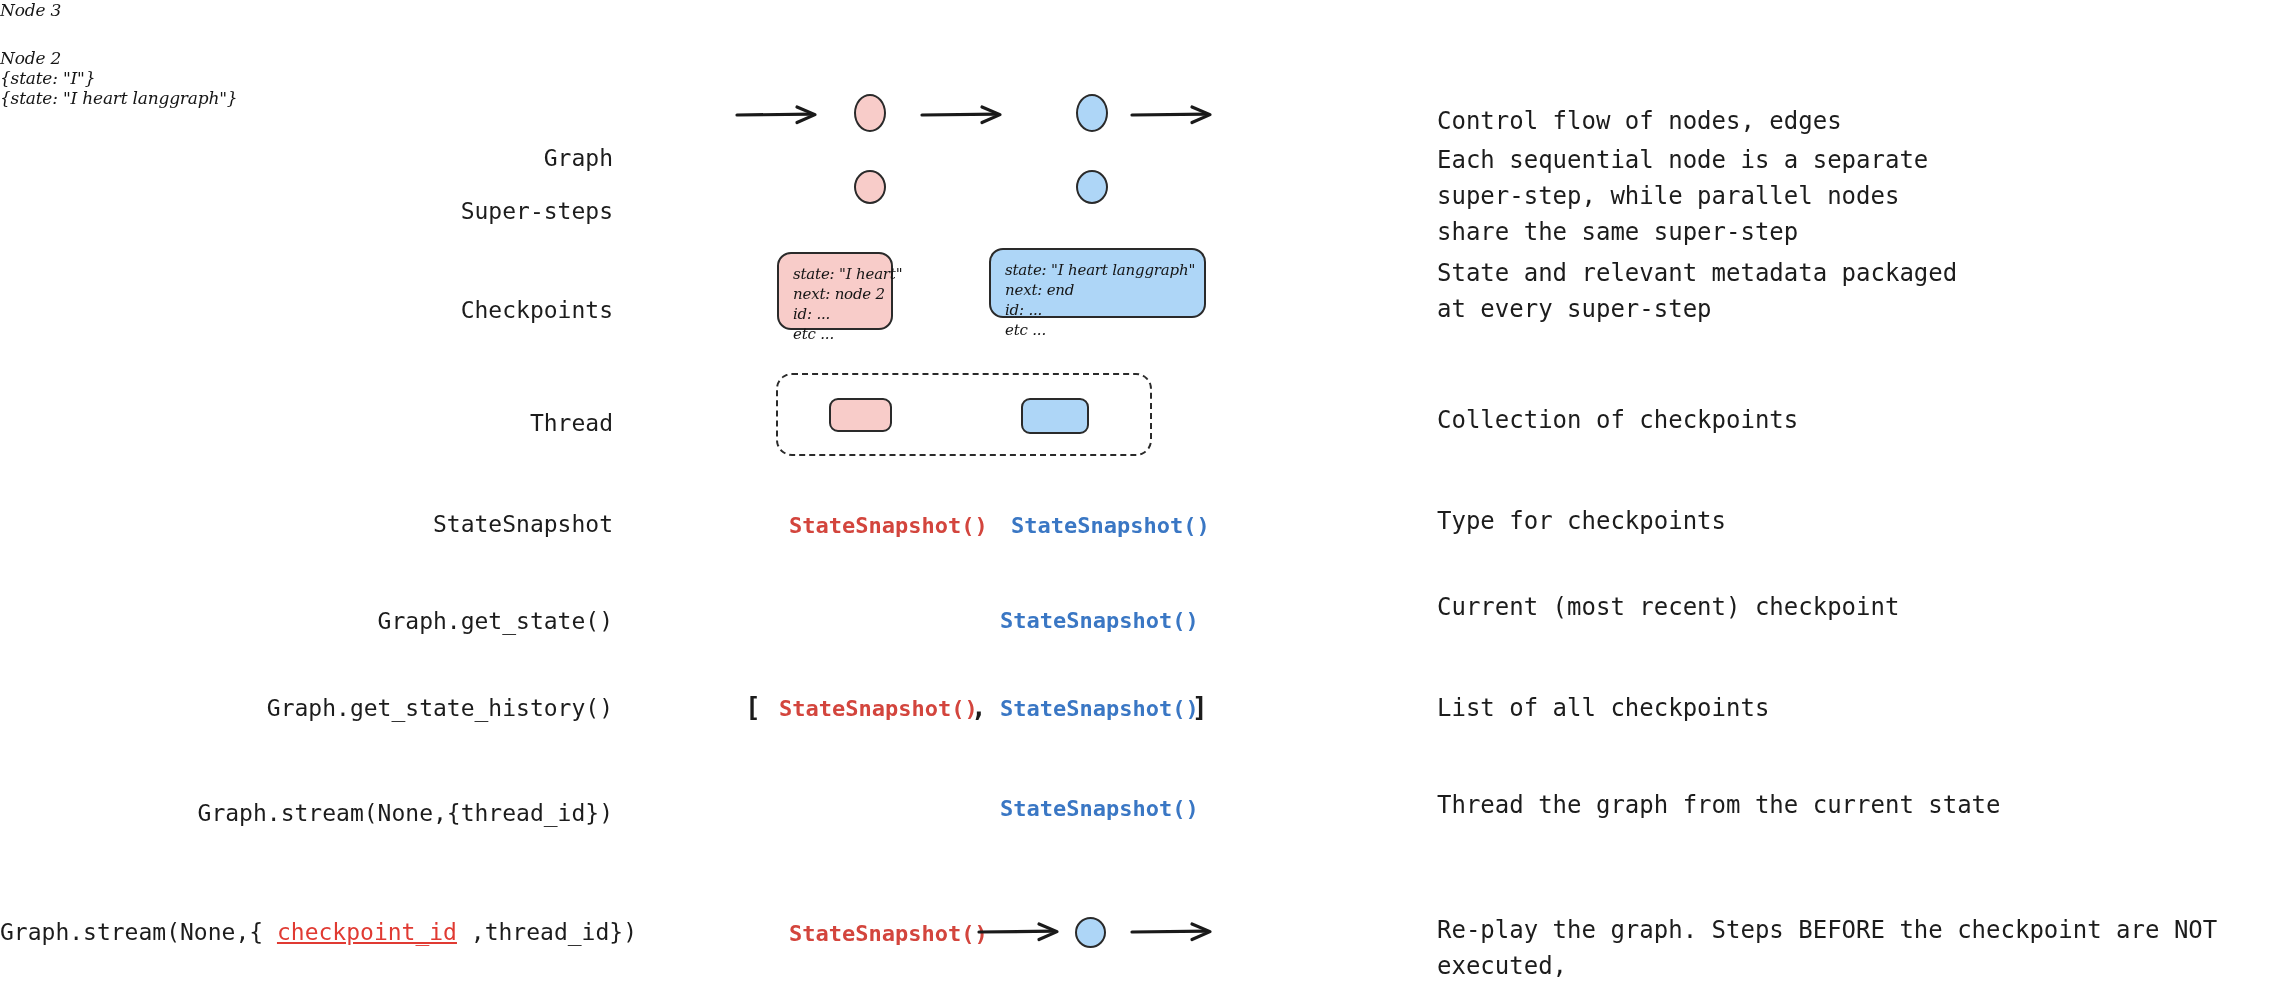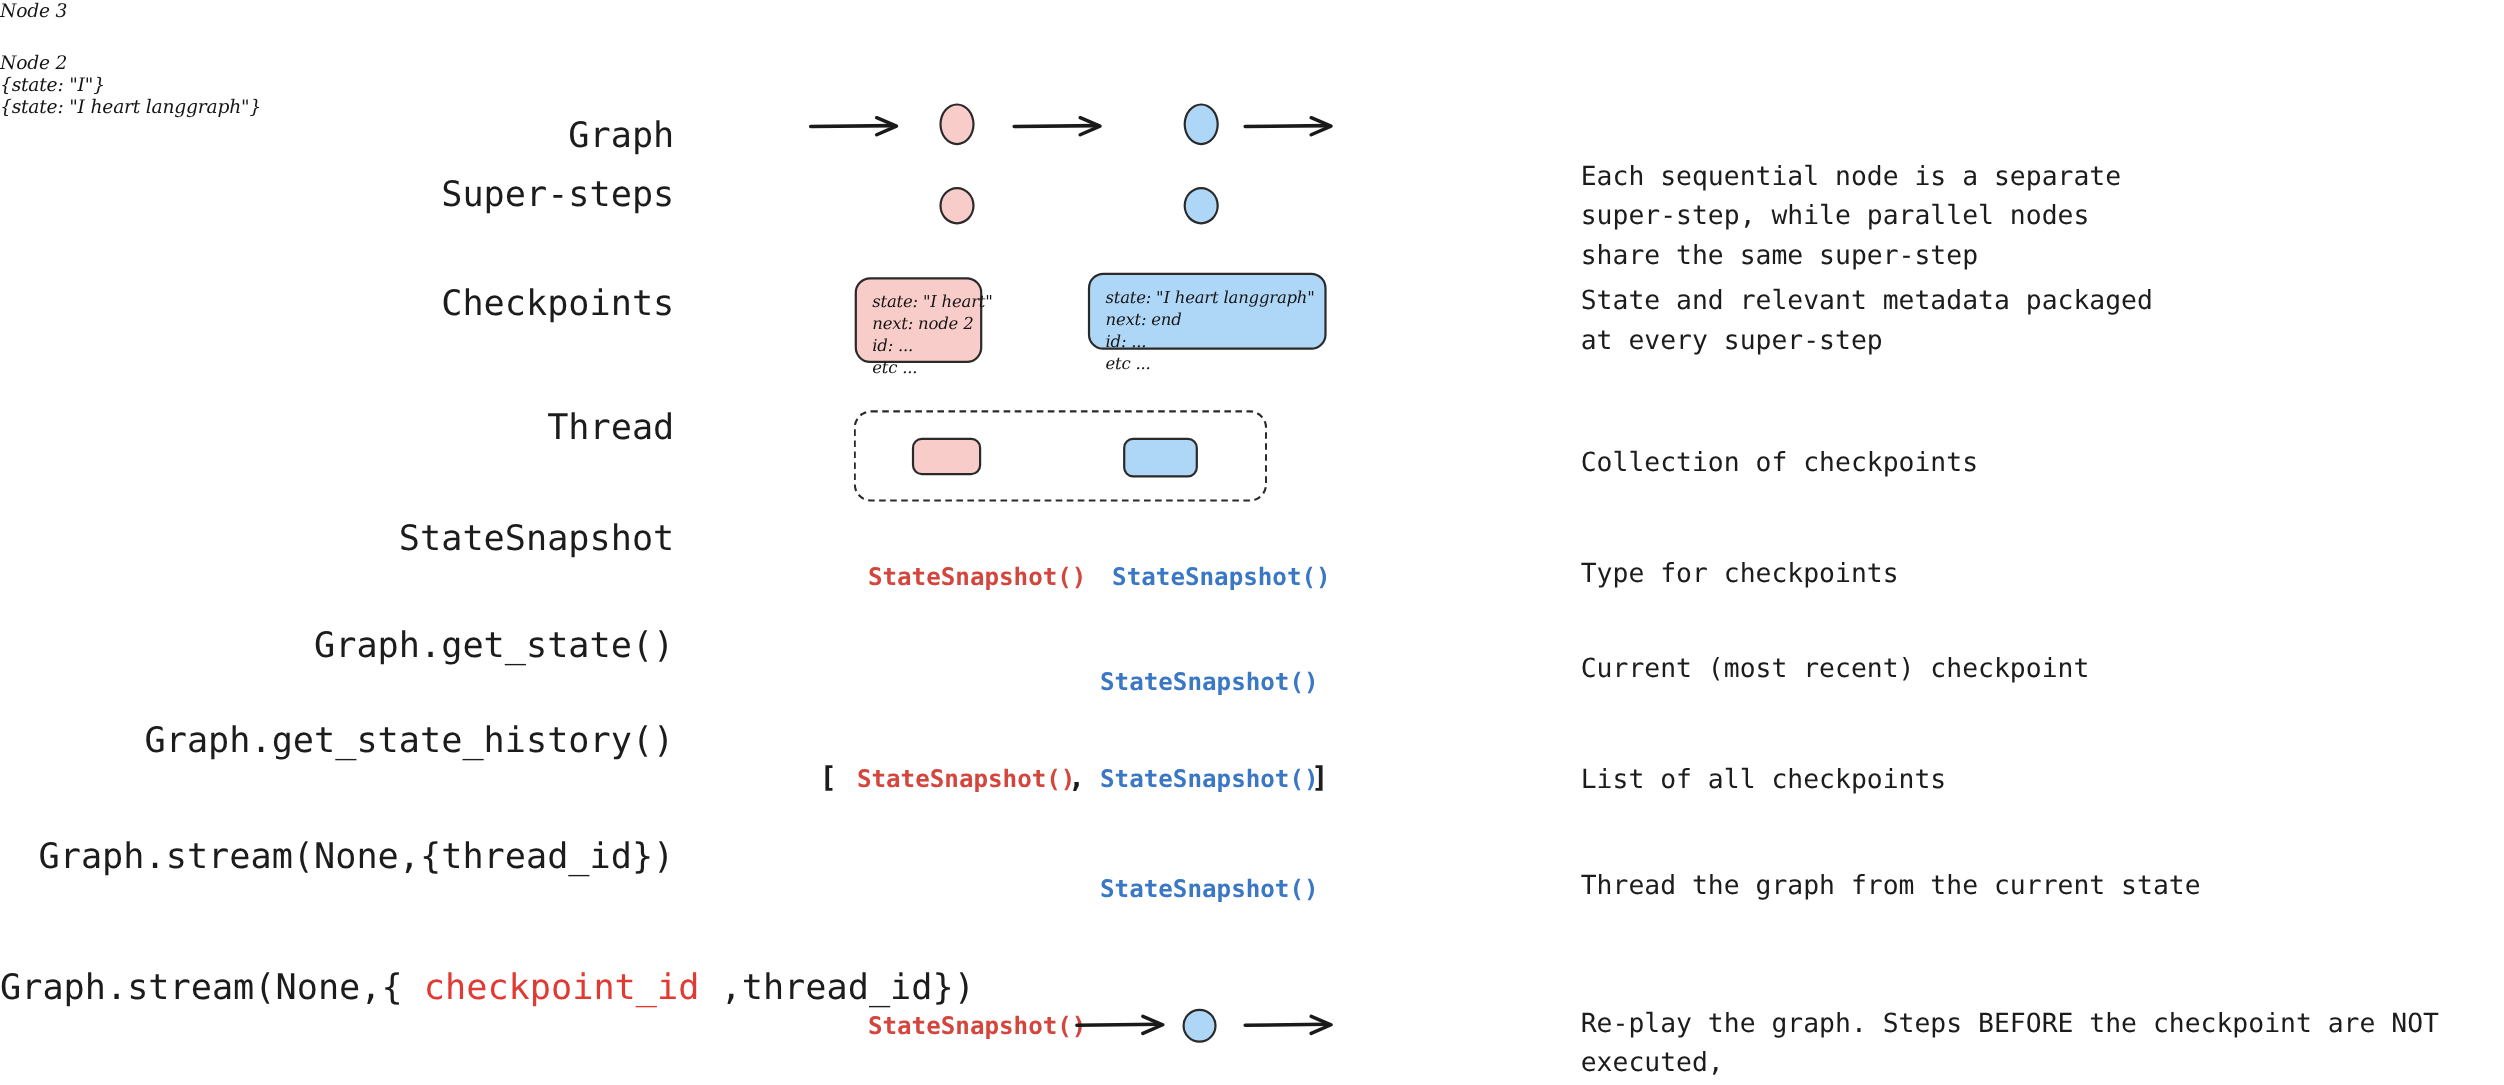--- a/index.html
+++ b/index.html
@@ -17,23 +17,24 @@
   }
   .canvas {
     position: absolute;
     inset: 0;
   }
   .label-col {
     position: absolute;
     left: 0;
     width: 613px;
     text-align: right;
-    font-size: 32px;
+    font-size: 23px;
     white-space: pre;
     color: #1c1c1c;
+    margin-top: 41px;
   }
 
   
   .desc-col {
     position: absolute;
     left: 1437px;
     width: 830px;
     font-size: 24px;
     line-height: 36px;
     color: #1c1c1c;
@@ -99,40 +100,41 @@
   }
   .snap-red { color: #d3453d; }
   .snap-blue { color: #3a77c4; }
   .bracket {
     position: absolute;
     font-size: 26px;
     font-weight: 700;
     color: #1c1c1c;
     white-space: pre;
   }
-  .code-red { color: #e03a32; }
+  .code-red { color: #e03a32; text-decoration: underline; }
 
   svg.arrow { position: absolute; overflow: visible; }
 </style>
 </head>
 <body>
 
 <div class="canvas">
 
   <div class="label-col" style="top:104px">Graph</div>
   <div class="label-col" style="top:157px">Super-steps</div>
   <div class="label-col" style="top:256px">Checkpoints</div>
   <div class="label-col" style="top:369px">Thread</div>
   <div class="label-col" style="top:470px">StateSnapshot</div>
   <div class="label-col" style="top:567px">Graph.get_state()</div>
   <div class="label-col" style="top:654px">Graph.get_state_history()</div>
   <div class="label-col" style="top:759px">Graph.stream(None,{thread_id})</div>
 
   <div class="label-col" style="top:878px"><span>Graph.stream(None,{ </span><span class="code-red">checkpoint_id</span><span> ,thread_id})</span></div>
 
+  <div class="desc-col" style="top:103px">Control flow of nodes, edges</div>
   <div class="desc-col" style="top:255px">State and relevant metadata packaged
 at every super-step</div>
   <div class="desc-col" style="top:142px">Each sequential node is a separate
 super-step, while parallel nodes
 share the same super-step</div>
   <div class="desc-col" style="top:402px">Collection of checkpoints</div>
   <div class="desc-col" style="top:503px">Type for checkpoints</div>
   <div class="desc-col" style="top:589px">Current (most recent) checkpoint</div>
   <div class="desc-col" style="top:690px">List of all checkpoints</div>
   <div class="desc-col" style="top:787px">Thread the graph from the current state</div>

